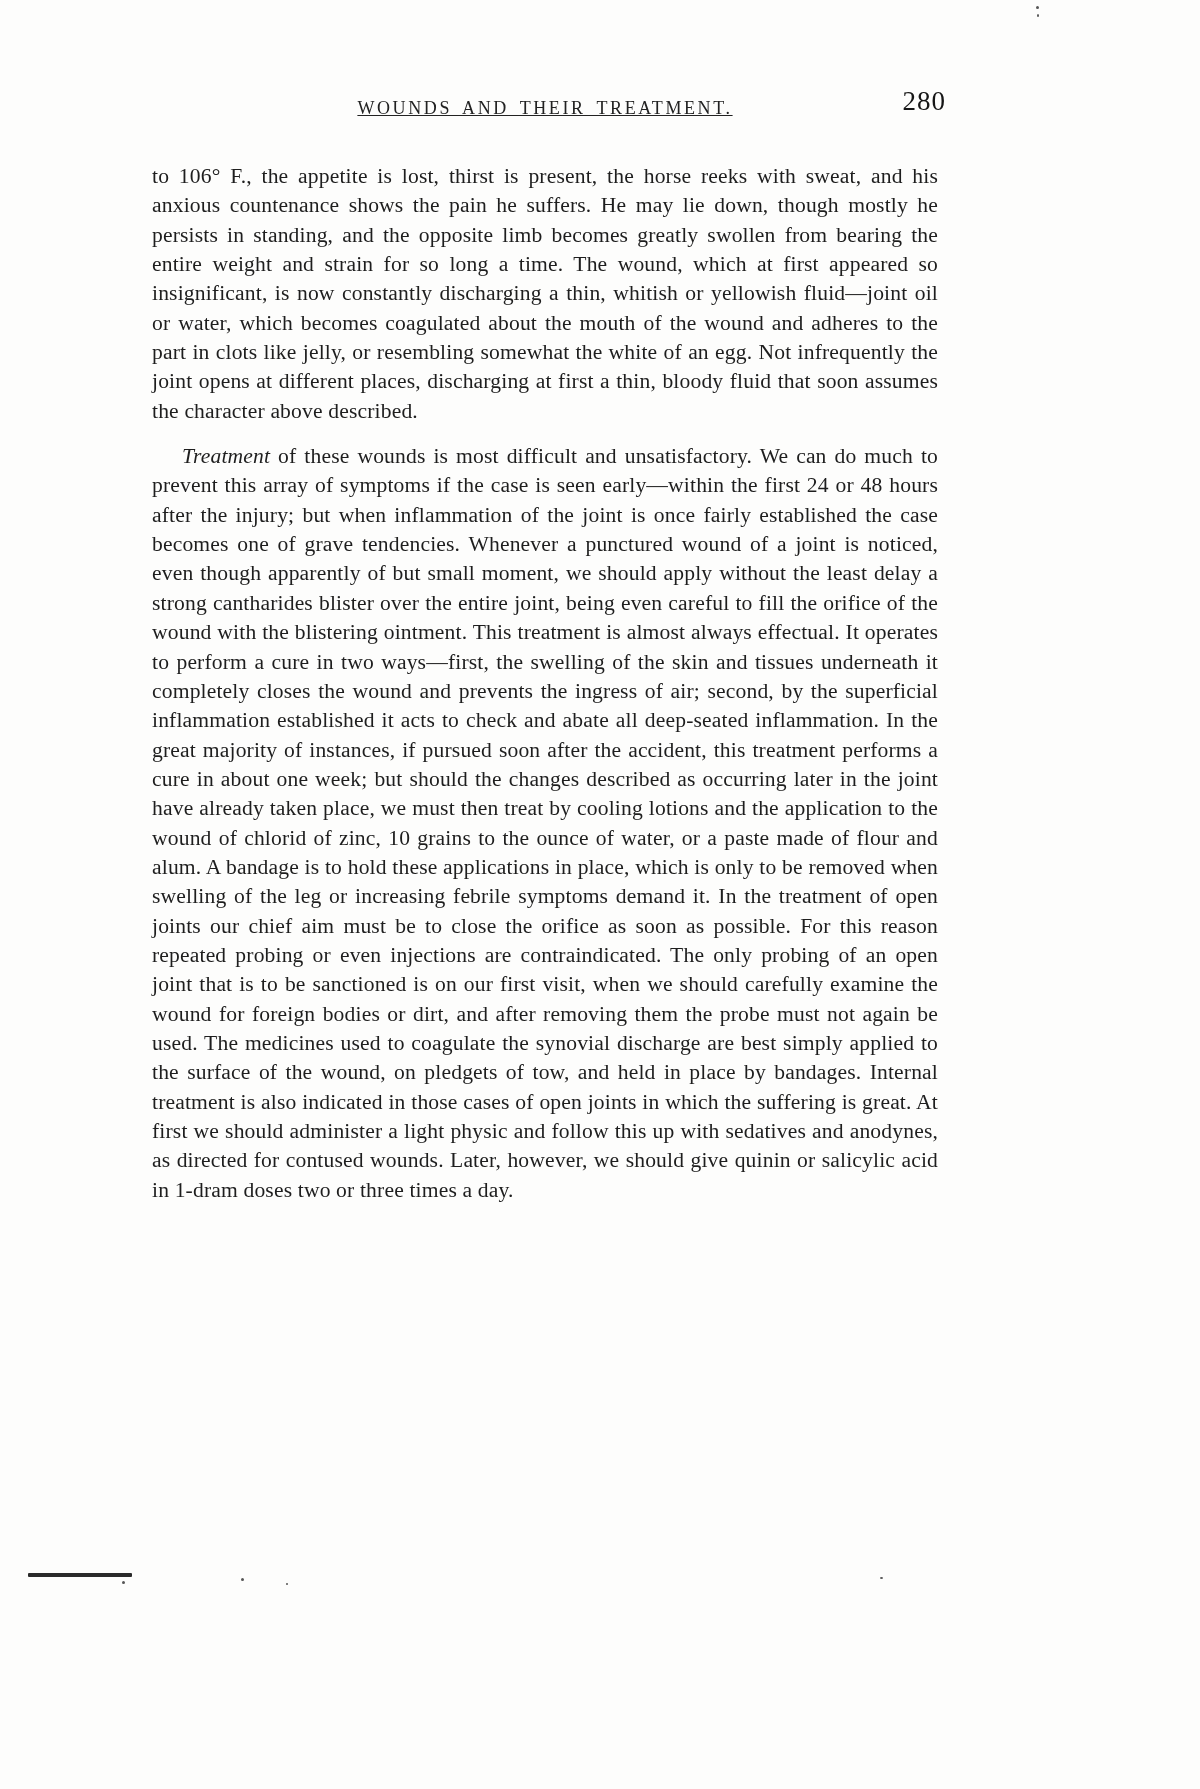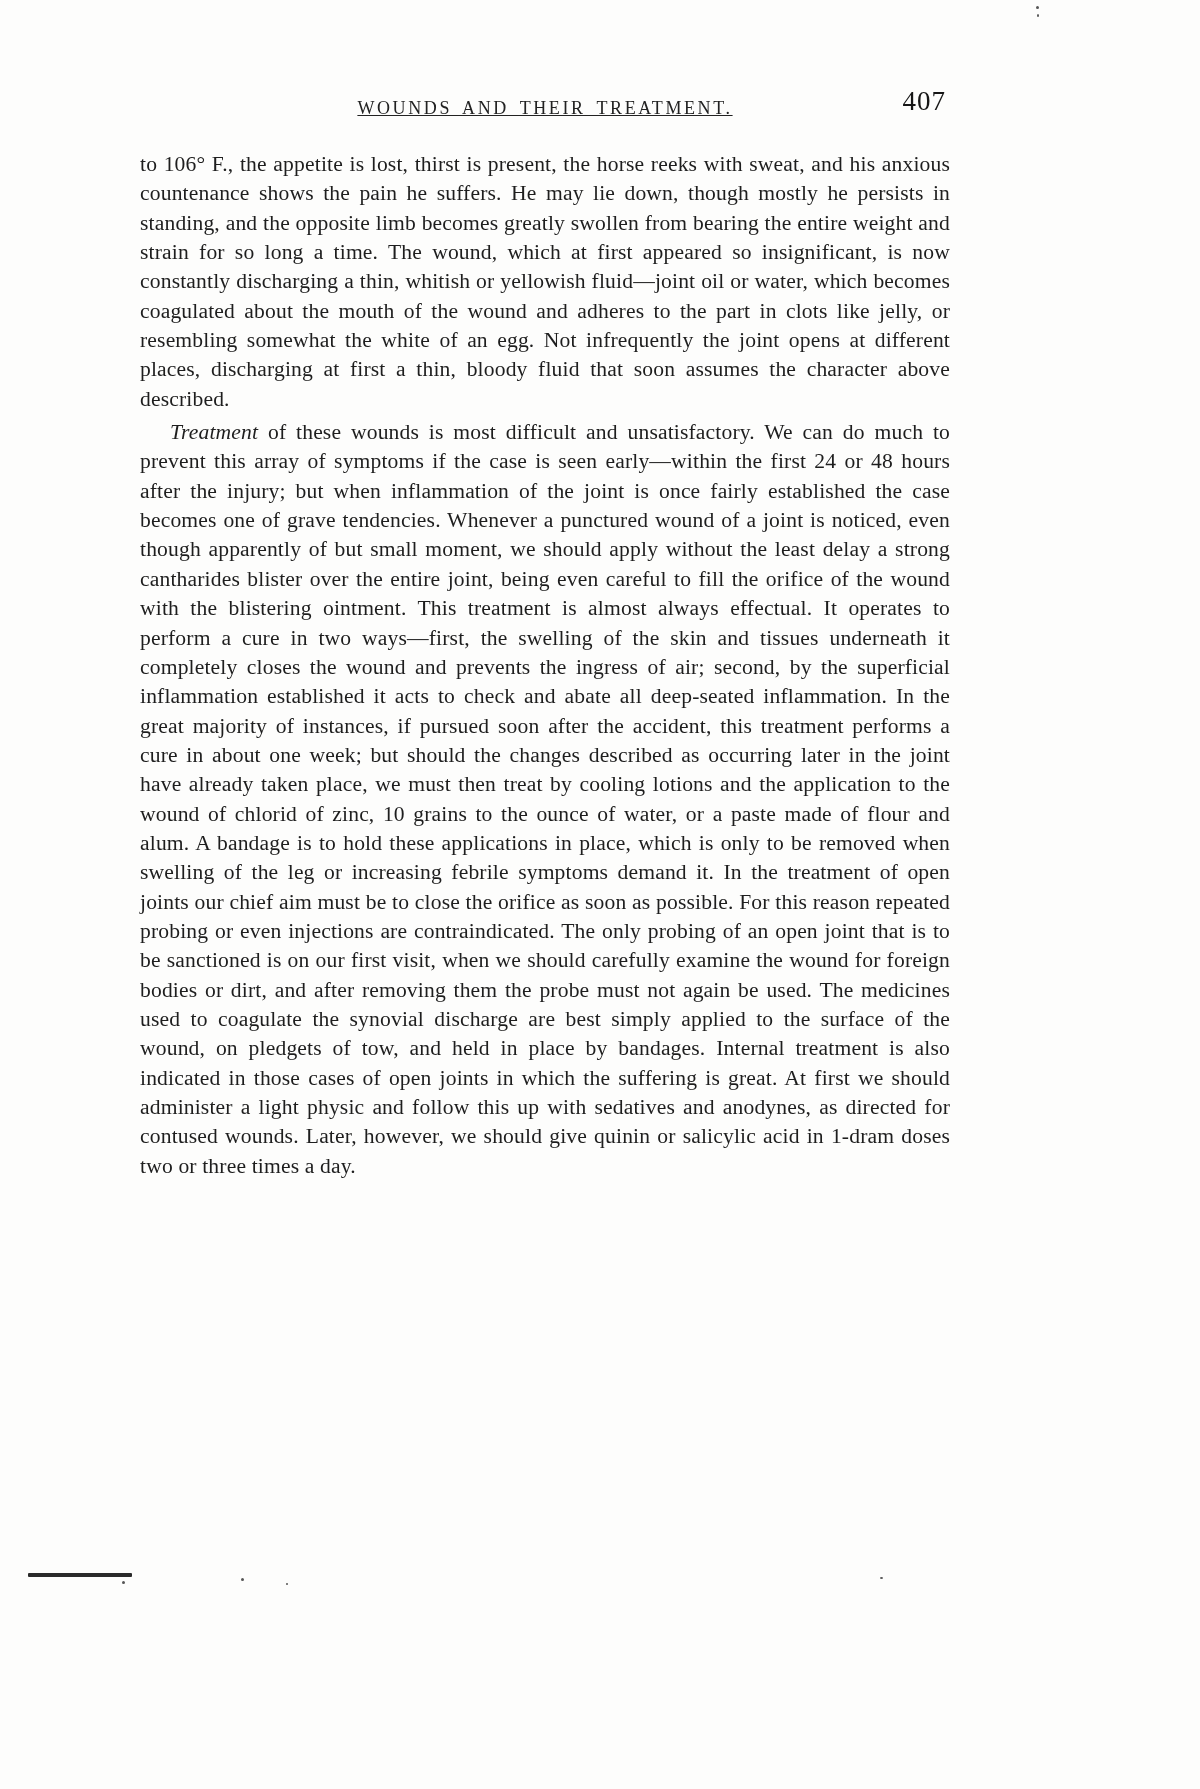--- a/index.html
+++ b/index.html
@@ -48,21 +48,21 @@
     left: 136px;
     top: 146px;
     width: 818px;
     font-size: 21.6px;
     line-height: 29.35px;
     text-align: justify;
     letter-spacing: 0.15px;
     color: #1e1e1e;
   }
   .body-text p {
-    margin: 4px;
+    margin: 16px;
     padding: 0;
   }
   .body-text p.indented {
     text-indent: 30px;
   }
   .lead-italic {
     font-style: italic;
   }
   .artifact-line {
     position: absolute;
@@ -85,21 +85,21 @@
   .speck.s5 { left: 1036px; top: 6px; width: 3px; height: 3px; }
   .speck.s6 { left: 1037px; top: 14px; width: 2px; height: 3px; }
 </style>
 </head>
 <body>
 
 <div class="page">
 
   <div class="running-header">
     <div class="header-title">WOUNDS AND THEIR TREATMENT.</div>
-    <div class="page-number">407</div>
+    <div class="page-number">280</div>
   </div>
 
   <div class="body-text">
     <p class="continuation">to 106° F., the appetite is lost, thirst is present, the horse reeks with sweat, and his anxious countenance shows the pain he suffers.  He may lie down, though mostly he persists in standing, and the opposite limb becomes greatly swollen from bearing the entire weight and strain for so long a time.  The wound, which at first appeared so insignificant, is now constantly discharging a thin, whitish or yellowish fluid—joint oil or water, which becomes coagulated about the mouth of the wound and adheres to the part in clots like jelly, or resembling somewhat the white of an egg.  Not infrequently the joint opens at different places, discharging at first a thin, bloody fluid that soon assumes the character above described.</p>
     <p class="indented"><span class="lead-italic">Treatment</span><span> of these wounds is most difficult and unsatisfactory.  We can do much to prevent this array of symptoms if the case is seen early—within the first 24 or 48 hours after the injury; but when inflammation of the joint is once fairly established the case becomes one of grave tendencies.  Whenever a punctured wound of a joint is noticed, even though apparently of but small moment, we should apply without the least delay a strong cantharides blister over the entire joint, being even careful to fill the orifice of the wound with the blistering ointment.  This treatment is almost always effectual.  It operates to perform a cure in two ways—first, the swelling of the skin and tissues underneath it completely closes the wound and prevents the ingress of air; second, by the superficial inflammation established it acts to check and abate all deep-seated inflammation.  In the great majority of instances, if pursued soon after the accident, this treatment performs a cure in about one week; but should the changes described as occurring later in the joint have already taken place, we must then treat by cooling lotions and the application to the wound of chlorid of zinc, 10 grains to the ounce of water, or a paste made of flour and alum.  A bandage is to hold these applications in place, which is only to be removed when swelling of the leg or increasing febrile symptoms demand it.  In the treatment of open joints our chief aim must be to close the orifice as soon as possible.  For this reason repeated probing or even injections are contraindicated.  The only probing of an open joint that is to be sanctioned is on our first visit, when we should carefully examine the wound for foreign bodies or dirt, and after removing them the probe must not again be used.  The medicines used to coagulate the synovial discharge are best simply applied to the surface of the wound, on pledgets of tow, and held in place by bandages.  Internal treatment is also indicated in those cases of open joints in which the suffering is great.  At first we should administer a light physic and follow this up with sedatives and anodynes, as directed for contused wounds.  Later, however, we should give quinin or salicylic acid in 1-dram doses two or three times a day.</span></p>
   </div>
 
   <div class="artifact-line"></div>
   <div class="speck s1"></div>
   <div class="speck s2"></div>

